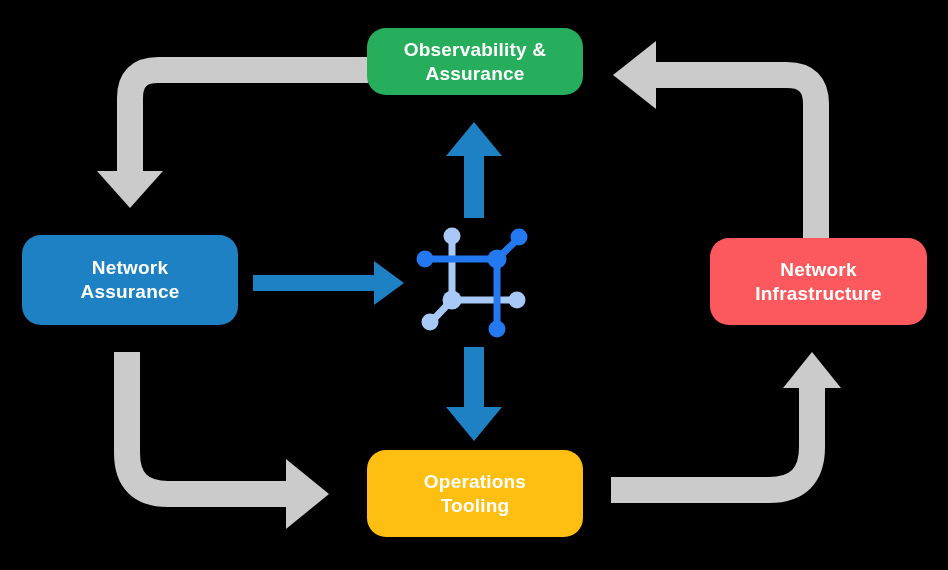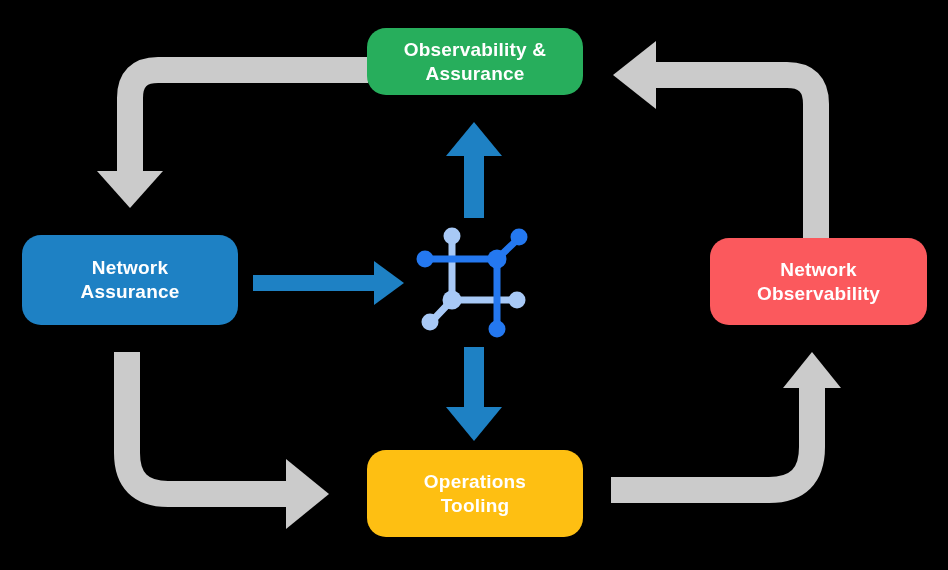--- a/index.html
+++ b/index.html
@@ -99,21 +99,21 @@
     <span>Assurance</span>
   </div>
 
   <div class="node node-operations">
     <span>Network</span>
     <span>Assurance</span>
   </div>
 
   <div class="node node-infrastructure">
     <span>Network</span>
-    <span>Observability</span>
+    <span>Infrastructure</span>
   </div>
 
   <div class="node node-automation">
     <span>Operations</span>
     <span>Tooling</span>
   </div>
 
 </div>
 
 </body></html>

